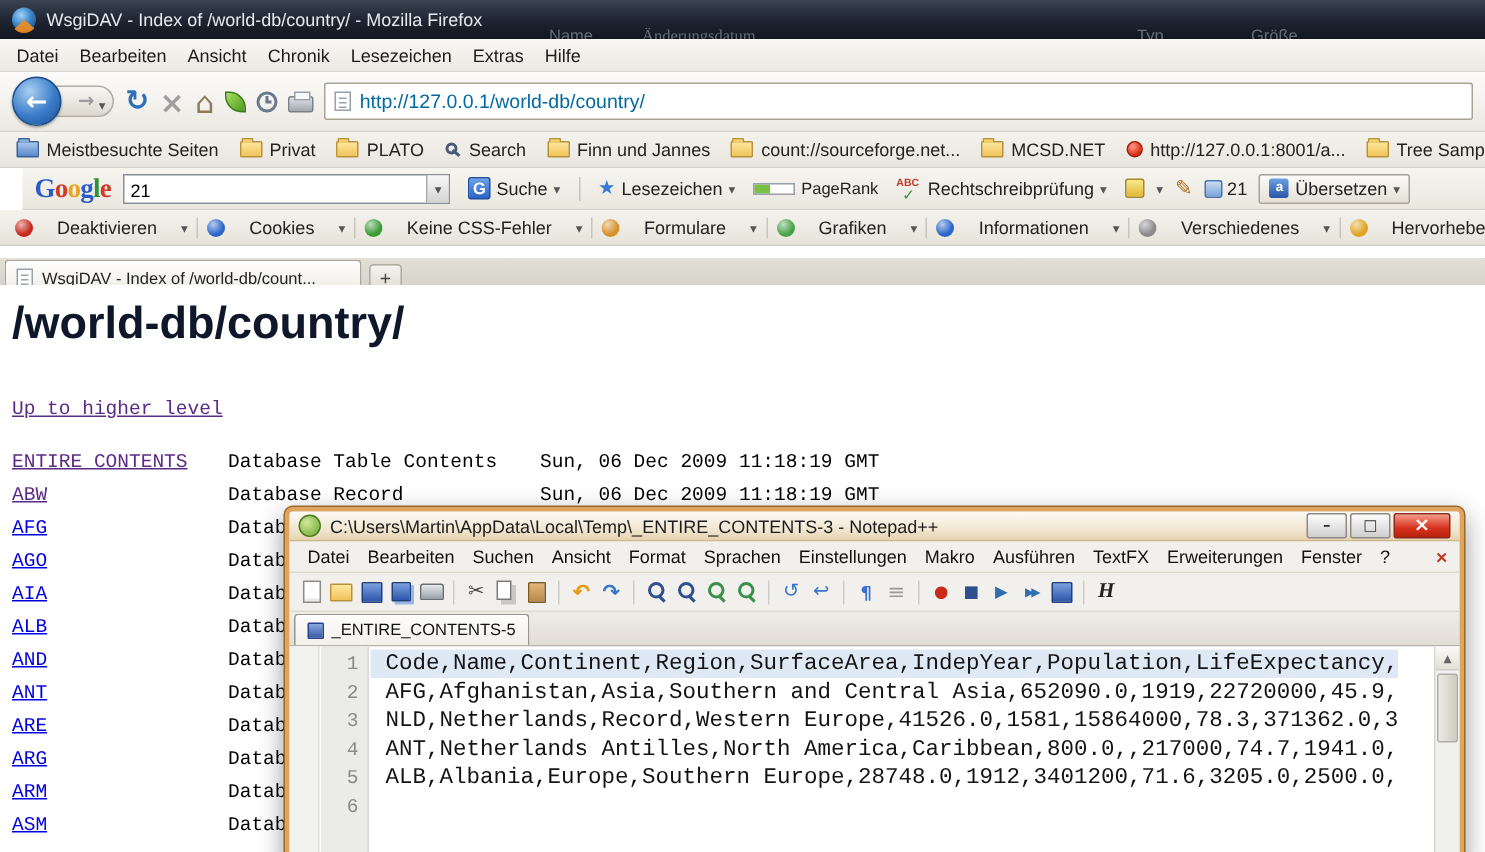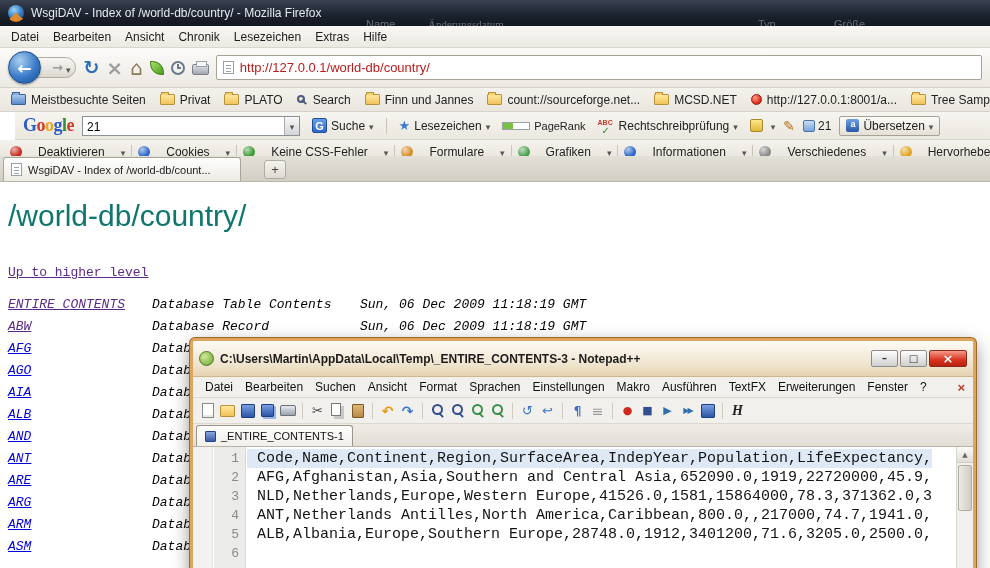--- a/index.html
+++ b/index.html
@@ -51,21 +51,21 @@
   .feather-icon{width:14px;height:14px;flex:none;border:1px solid #3a7a14;border-radius:0 80% 0 80%;
     background:linear-gradient(135deg,#a8e060,#4a9a20);}
   .clock-icon{width:14px;height:14px;flex:none;border:2px solid #6a7a8e;border-radius:50%;position:relative;}
   .clock-icon::before{content:'';position:absolute;left:4px;top:1px;width:2px;height:4px;background:#6a7a8e;}
   .clock-icon::after{content:'';position:absolute;left:4px;top:4px;width:4px;height:2px;background:#6a7a8e;}
   .printer-icon{width:17px;height:11px;flex:none;background:linear-gradient(#dfe2e6,#a2a8b0);
     border:1px solid #7a8088;border-radius:2px;position:relative;margin-top:3px;}
   .printer-icon::before{content:'';position:absolute;top:-4px;left:3px;width:9px;height:4px;
     background:#f8f8f8;border:1px solid #9aa0a8;}
   .urlbar{flex:1;height:25px;background:#fff;border:1px solid #a9a396;border-radius:2px;
-    display:flex;align-items:center;padding:0 6px;gap:6px;font-size:13px;color:#b91c1c;overflow:hidden;}
+    display:flex;align-items:center;padding:0 6px;gap:6px;font-size:13px;color:#0369a1;overflow:hidden;}
   .page-icon{width:11px;height:13px;background:#fff;border:1px solid #98a0aa;position:relative;flex:none;}
   .page-icon::before{content:'';position:absolute;left:2px;top:3px;right:2px;height:1px;background:#9aa4ae;
     box-shadow:0 3px 0 #9aa4ae,0 6px 0 #9aa4ae;}
   .url-text{white-space:nowrap;}
 
   
   .ff-bookmarks{position:absolute;top:88px;left:0;right:0;height:24px;
     background:linear-gradient(#f4f2ec,#e9e6df);border-bottom:1px solid #d5d2c9;
     display:flex;align-items:center;padding-left:4px;font-size:12px;color:#222;overflow:hidden;}
   .bm-item{display:flex;align-items:center;gap:5px;padding:0 7px;white-space:nowrap;}
@@ -124,53 +124,53 @@
 
   
   .webdev-bar{position:absolute;top:140px;left:0;right:0;height:24px;
     background:linear-gradient(#f4f2ec,#e7e4dc);border-bottom:1px solid #cfccc3;
     display:flex;align-items:center;padding-left:4px;font-size:12px;color:#222;overflow:hidden;}
   .wd-item{display:flex;align-items:center;gap:16px;padding:0 6px;white-space:nowrap;}
   .wd-ico{width:12px;height:12px;border-radius:50%;flex:none;}
   .wd-sep{width:1px;height:14px;background:#c9c5bb;flex:none;}
 
   
-  .ff-tabbar{position:absolute;top:156px;left:0;right:0;height:26px;
+  .ff-tabbar{position:absolute;top:172px;left:0;right:0;height:26px;
     background:linear-gradient(#e3e0d8,#d2cec4);border-bottom:1px solid #b9b5ab;
-    display:flex;align-items:flex-end;padding-left:3px;gap:18px;}
+    display:flex;align-items:flex-end;padding-left:3px;}
   .ff-tab{width:238px;height:24px;background:linear-gradient(#fefefd,#eceae3);
     border:1px solid #a8a49a;border-bottom:none;border-radius:3px 3px 0 0;
     display:flex;align-items:center;gap:6px;padding:0 7px;font-size:11px;color:#222;overflow:hidden;}
   .ff-tab-label{white-space:nowrap;}
   .newtab-btn{width:22px;height:19px;margin:0 0 2px 5px;border:1px solid #b0aca2;border-radius:3px;
     background:linear-gradient(#f5f3ee,#dfdbd2);color:#444;font-size:13px;
     display:flex;align-items:center;justify-content:center;}
 
   
   .page-content{position:absolute;top:190px;left:0;right:0;bottom:0;background:#fff;overflow:hidden;}
-  .page-title{font-size:30px;font-weight:normal;color:#0f766e;margin:9px 0 0 8px;letter-spacing:0;}
+  .page-title{font-size:30px;font-weight:bold;color:#0f172a;margin:9px 0 0 8px;letter-spacing:0;}
   .up-link{display:block;width:max-content;margin:32px 0 0 8px;
     font-family:"Liberation Mono","DejaVu Sans Mono",monospace;font-size:13px;
     color:#5b2a86;text-decoration:underline;cursor:pointer;}
   .listing{margin:13px 0 0 8px;font-family:"Liberation Mono","DejaVu Sans Mono",monospace;
     font-size:13px;color:#000;}
-  .lrow{height:22px;display:flex;align-items:center;white-space:pre;font-style:italic;}
+  .lrow{height:22px;display:flex;align-items:flex-end;white-space:pre;}
   .lname{width:144px;flex:none;color:#0000dd;text-decoration:underline;cursor:pointer;}
   .lname.visited{color:#5b2a86;}
   .ltype{width:208px;flex:none;}
   .ldate{flex:none;}
 
   
   .np-window{position:absolute;left:190px;top:338px;width:786px;height:240px;
     border:3px solid #dfa55e;border-radius:5px 5px 0 0;background:#f2f0ec;
     box-shadow:0 0 0 1px #9a6a2a,0 6px 18px rgba(0,0,0,.45);
     display:flex;flex-direction:column;overflow:hidden;}
-  .np-titlebar{height:36px;flex:none;background:linear-gradient(#fdfbf6,#efe3cc 70%,#e6d2b0);
+  .np-titlebar{height:20px;flex:none;background:linear-gradient(#fdfbf6,#efe3cc 70%,#e6d2b0);
     border-bottom:1px solid #cdb68a;display:flex;align-items:center;gap:6px;padding:0 6px;
-    font-size:12px;color:#1c1c1c;font-weight:bold;}
+    font-size:12px;color:#1c1c1c;}
   .np-logo{width:15px;height:15px;border-radius:50%;flex:none;border:1px solid #4a7a1a;
     background:radial-gradient(circle at 35% 35%,#cfe89a,#6aa52f);}
   .np-title{flex:1;white-space:nowrap;overflow:hidden;}
   .np-winbtns{display:flex;gap:2px;flex:none;}
   .np-btn{width:27px;height:17px;border:1px solid #8a8a8a;border-radius:2px;
     background:linear-gradient(#fdfdfd,#cfcfcf);display:flex;align-items:center;justify-content:center;
     font-size:10px;color:#333;font-family:"DejaVu Sans",sans-serif;}
   .np-btn-min::before{content:"–";font-weight:bold;}
   .np-btn-max::before{content:"□";}
   .np-btn-close{width:38px;border-color:#8a2a1a;color:#fff;
@@ -524,30 +524,30 @@
         <span class="np-ico np-ico-stop"></span>
         <span class="np-ico np-ico-play"></span>
         <span class="np-ico np-ico-play-multi"></span>
         <span class="np-ico np-ico-save-macro"></span>
         <span class="np-sep"></span>
         <span class="np-ico np-ico-h"></span>
       </div>
     <div class="np-tabbar">
       <span class="np-tab">
         <span class="np-tab-ico"></span>
-        <span>_ENTIRE_CONTENTS-1</span>
+        <span>_ENTIRE_CONTENTS-5</span>
       </span>
     </div>
     <div class="np-editor">
       <div class="margin-bm"></div>
       <div class="margin-ln"></div>
       <div class="np-lines">
           <div class="np-line selected"><span class="np-ln">1</span><span class="np-txt">Code,Name,Continent,Region,SurfaceArea,IndepYear,Population,LifeExpectancy,</span></div>
           <div class="np-line"><span class="np-ln">2</span><span class="np-txt">AFG,Afghanistan,Asia,Southern and Central Asia,652090.0,1919,22720000,45.9,</span></div>
-          <div class="np-line"><span class="np-ln">3</span><span class="np-txt">NLD,Netherlands,Europe,Western Europe,41526.0,1581,15864000,78.3,371362.0,3</span></div>
+          <div class="np-line"><span class="np-ln">3</span><span class="np-txt">NLD,Netherlands,Record,Western Europe,41526.0,1581,15864000,78.3,371362.0,3</span></div>
           <div class="np-line"><span class="np-ln">4</span><span class="np-txt">ANT,Netherlands Antilles,North America,Caribbean,800.0,,217000,74.7,1941.0,</span></div>
           <div class="np-line"><span class="np-ln">5</span><span class="np-txt">ALB,Albania,Europe,Southern Europe,28748.0,1912,3401200,71.6,3205.0,2500.0,</span></div>
           <div class="np-line"><span class="np-ln">6</span></div>
         </div>
       <div class="np-scrollbar">
         <div class="np-scroll-up"></div>
         <div class="np-scroll-thumb"></div>
       </div>
     </div>
   </div>

